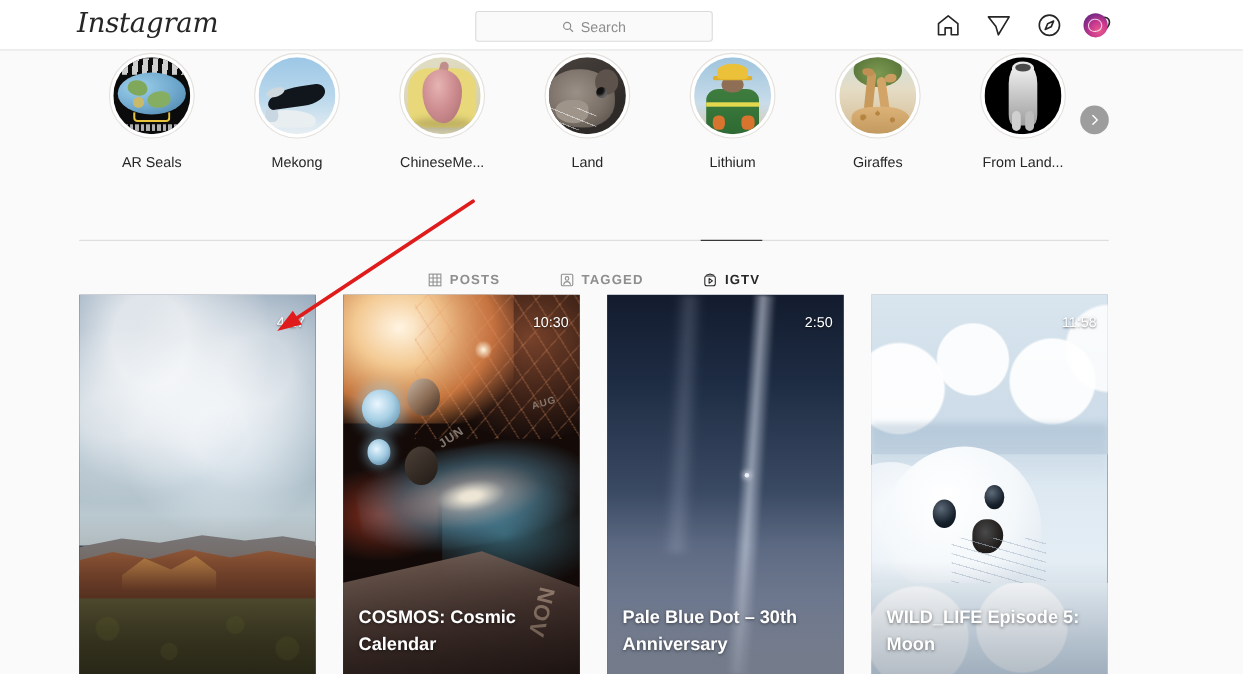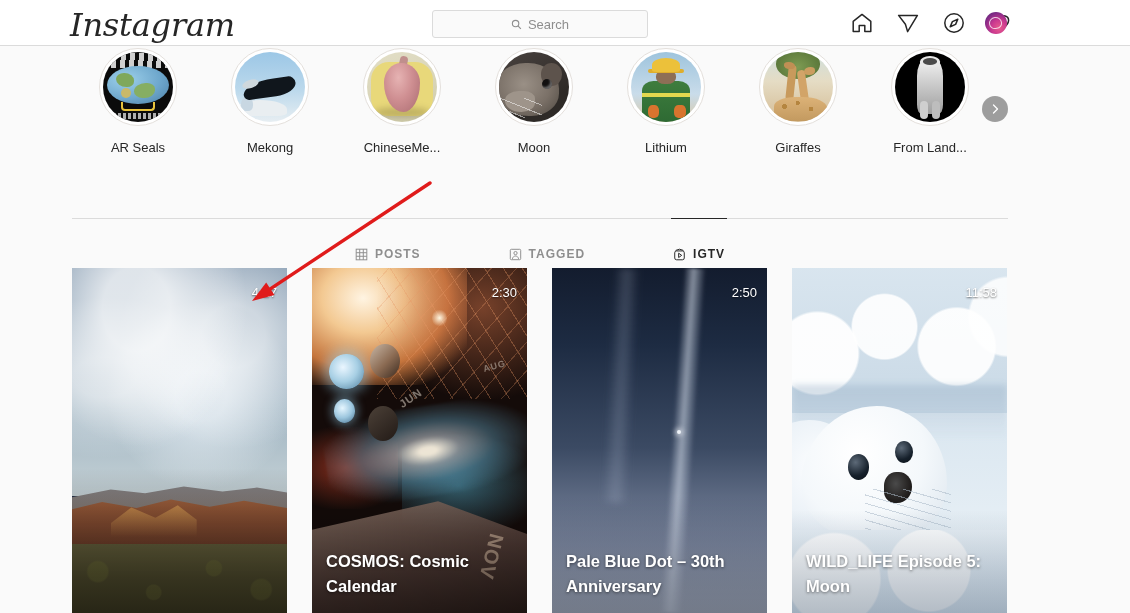--- a/index.html
+++ b/index.html
@@ -14,21 +14,21 @@
   .header {
     position: absolute; top: 0; left: 0;
     width: 1130px; height: 46px;
     background: #ffffff;
     border-bottom: 1px solid #dbdbdb;
   }
   .logo {
     position: absolute; left: 70px; top: 6px;
     font-family: "DejaVu Serif", serif;
     font-style: italic;
-    font-size: 32px;
+    font-size: 25px;
     font-weight: 400;
     color: #262626;
     letter-spacing: -0.2px;
   }
   .search-box {
     position: absolute; left: 432px; top: 10px;
     width: 216px; height: 28px;
     background: #fafafa;
     border: 1px solid #dbdbdb;
     border-radius: 3px;
@@ -181,21 +181,21 @@
   .art-ml .visor { position:absolute; left:40%; top:9%; width:20%; height:9%; background:#4a4a4a; border-radius:50%; }
   .art-ml .legL { position:absolute; left:36%; bottom:4%; width:11%; height:26%; background:#cfcfcf; border-radius:4px; }
   .art-ml .legR { position:absolute; right:36%; bottom:4%; width:11%; height:26%; background:#bdbdbd; border-radius:4px; }
 
   
   .tabs-wrap {
     position: absolute; left: 0; top: 172px;
     width: 936px;
     border-top: 1px solid #dbdbdb;
   }
-  .tabs { display: flex; justify-content: center; gap: 84px; }
+  .tabs { display: flex; justify-content: center; gap: 50px; }
   .tab {
     display: flex; align-items: center; gap: 7px;
     padding: 19px 2px 0 2px;
     height: 52px;
     font-size: 12px;
     letter-spacing: 1px;
     font-weight: 600;
     color: #8e8e8e;
     cursor: pointer;
     border-top: 1px solid transparent;
@@ -451,21 +451,21 @@
           <div class="story-thumb">
             <div class="art art-rt">
               <div class="body"></div>
                 <div class="ear"></div>
                 <div class="snout"></div>
                 <div class="whisk"></div>
                 <div class="eye"></div>
             </div>
           </div>
         </div>
-        <div class="story-label">Moon</div>
+        <div class="story-label">Land</div>
       </div>
 
       <div class="story">
         <div class="story-ring">
           <div class="story-thumb">
             <div class="art art-li">
               <div class="jacket"></div>
                 <div class="stripe"></div>
                 <div class="face"></div>
               <div class="brim"></div>
@@ -575,21 +575,21 @@
           <div class="v2-p1"></div>
             <div class="v2-p2"></div>
             <div class="v2-p3"></div>
             <div class="v2-p4"></div>
           <div class="v2-star"></div>
           <div class="v2-nov">NOV</div>
           <div class="v2-jun">JUN</div>
           <div class="v2-aug">AUG</div>
           <div class="v2-shade"></div>
         </div>
-        <div class="dur">2:30</div>
+        <div class="dur">10:30</div>
         <div class="title">COSMOS: Cosmic Calendar</div>
       </div>
 
       <div class="card">
         <div class="thumb">
           <div class="v3"></div>
             <div class="v3-beam2"></div>
             <div class="v3-beam"></div>
           <div class="v3-dot"></div>
             <div class="v3-shade"></div>

